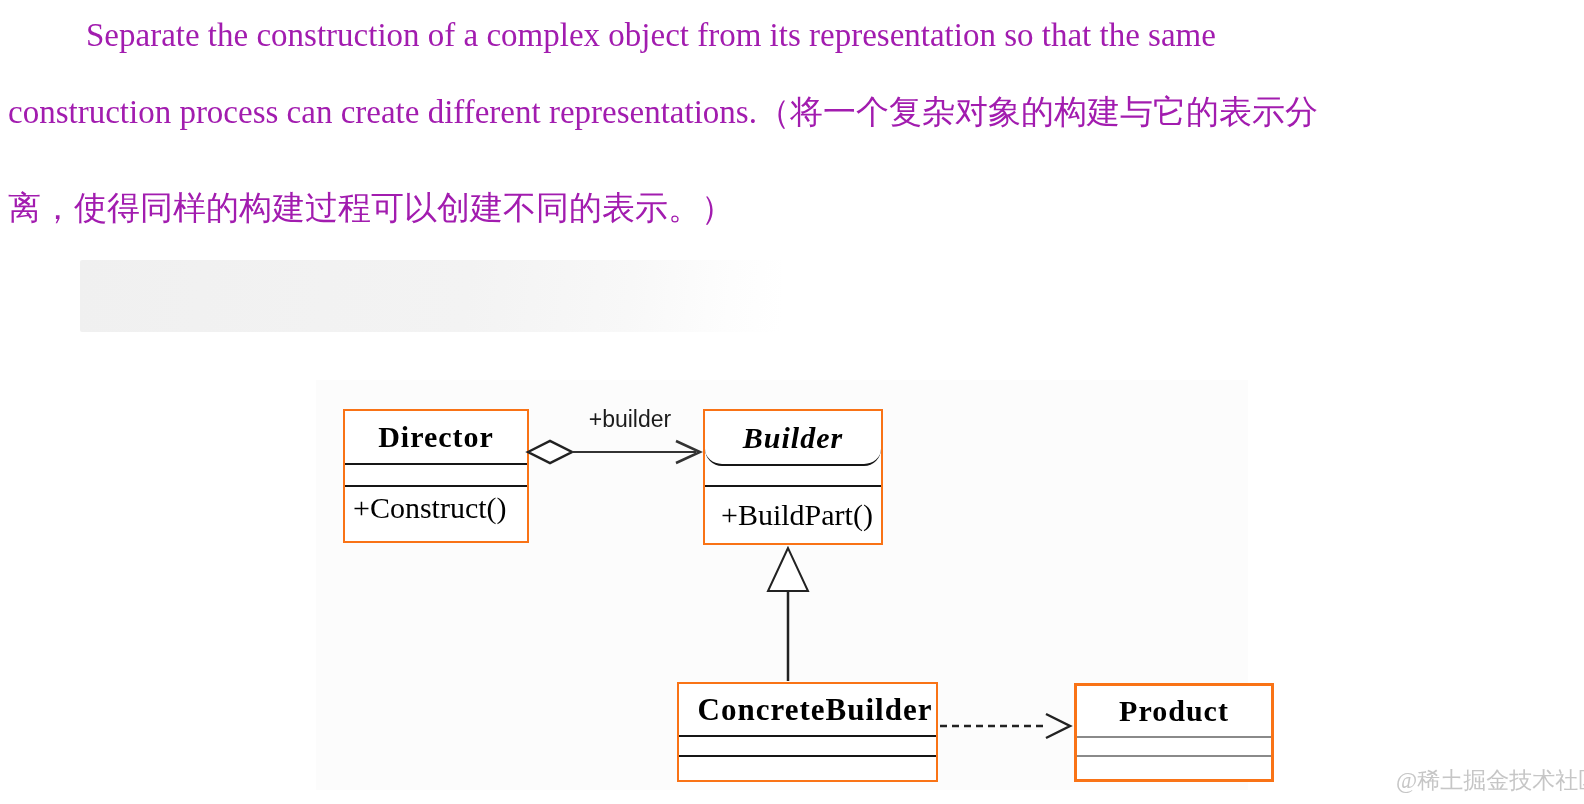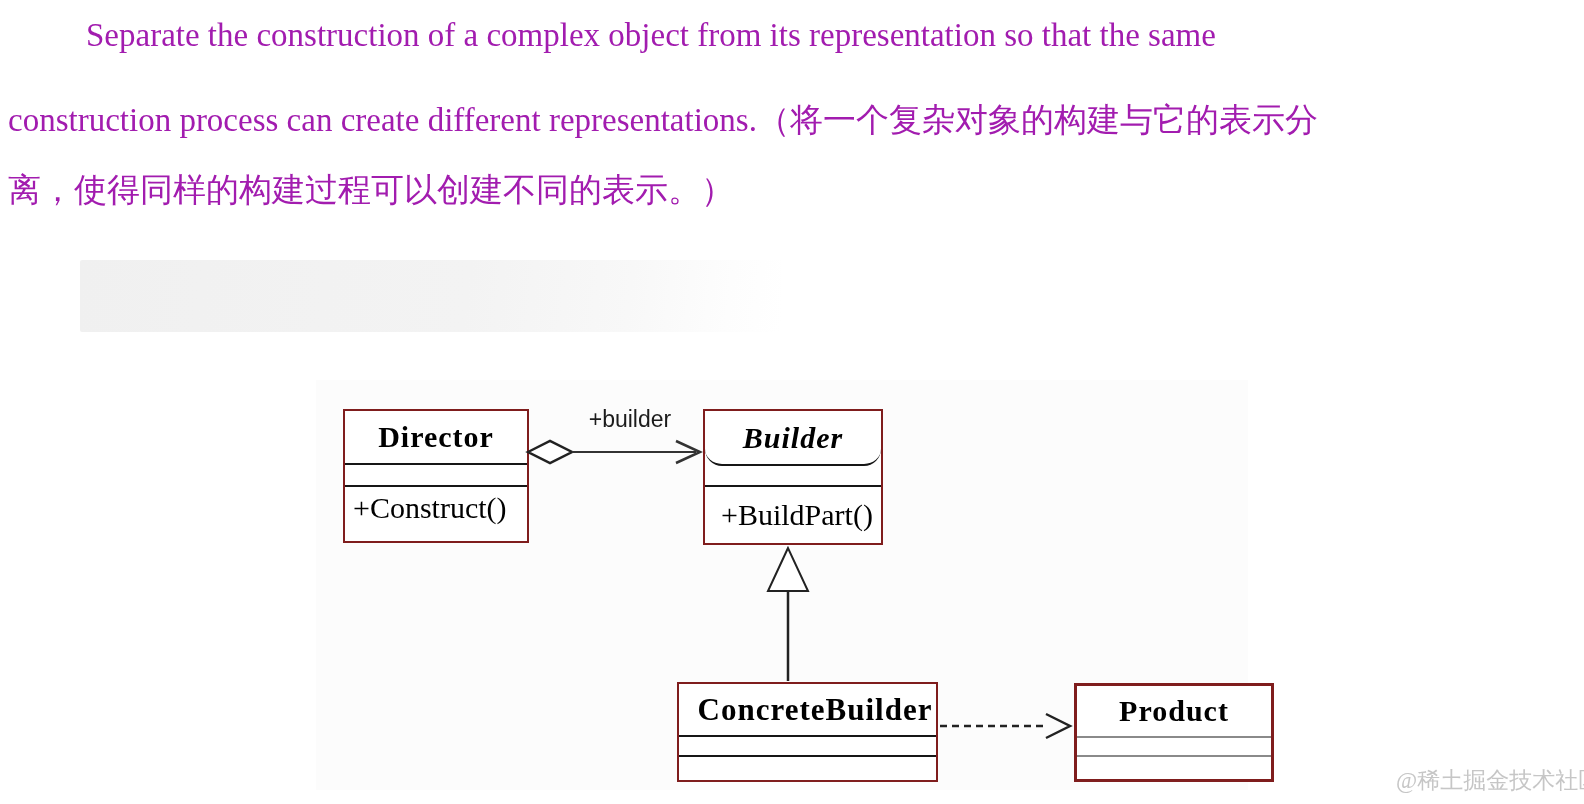--- a/index.html
+++ b/index.html
@@ -17,22 +17,22 @@
     position:absolute;
     left:8px;
     width:1570px;
     height:46px;
     line-height:46px;
     font-size:33px;
     white-space:nowrap;
     color:#a21caf;
   }
   #line1 { top:12px; padding-left:78px; }
-  #line2 { top:97px;font-family:Liberation Serif, serif; }
-  #line3 { top:167px;font-family:Liberation Serif, serif; }
+  #line2 { top:89px;font-family:Liberation Serif, serif; }
+  #line3 { top:185px;font-family:Liberation Serif, serif; }
 
   
   .redacted-bar {
     position:absolute;
     left:80px; top:260px;
     width:702px; height:72px;
     background:linear-gradient(97deg,
       #f0f0f0 0%, #f2f2f2 35%, #f3f3f3 55%, #f8f8f8 78%, #fdfdfd 92%, #ffffff 100%);
     border-radius:2px;
   }
@@ -42,21 +42,21 @@
     position:absolute;
     left:316px; top:380px;
     width:932px; height:410px;
     background:#fcfcfc;
   }
 
   
   .uml-class {
     position:absolute;
     background:#ffffff;
-    border:2px solid #7f1d1d;
+    border:2px solid #f97316;
   }
   .uml-title {
     width:100%;
     text-align:center;
     font-weight:bold;
     font-size:30px;
     border-bottom:2px solid #161616;
     display:flex; align-items:center; justify-content:center;
     letter-spacing:1px;
   }

